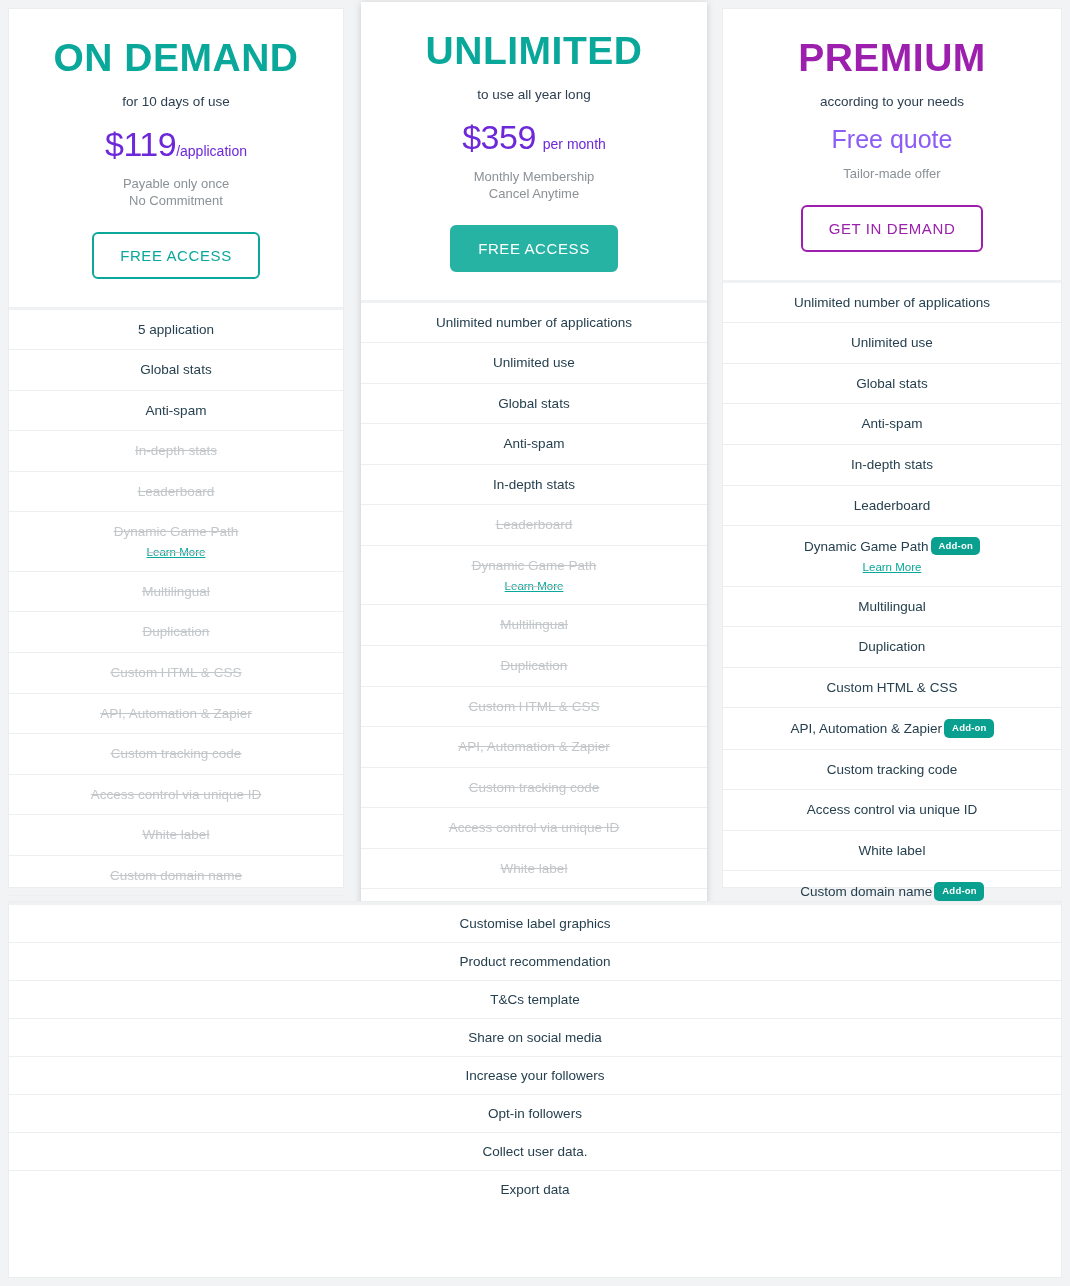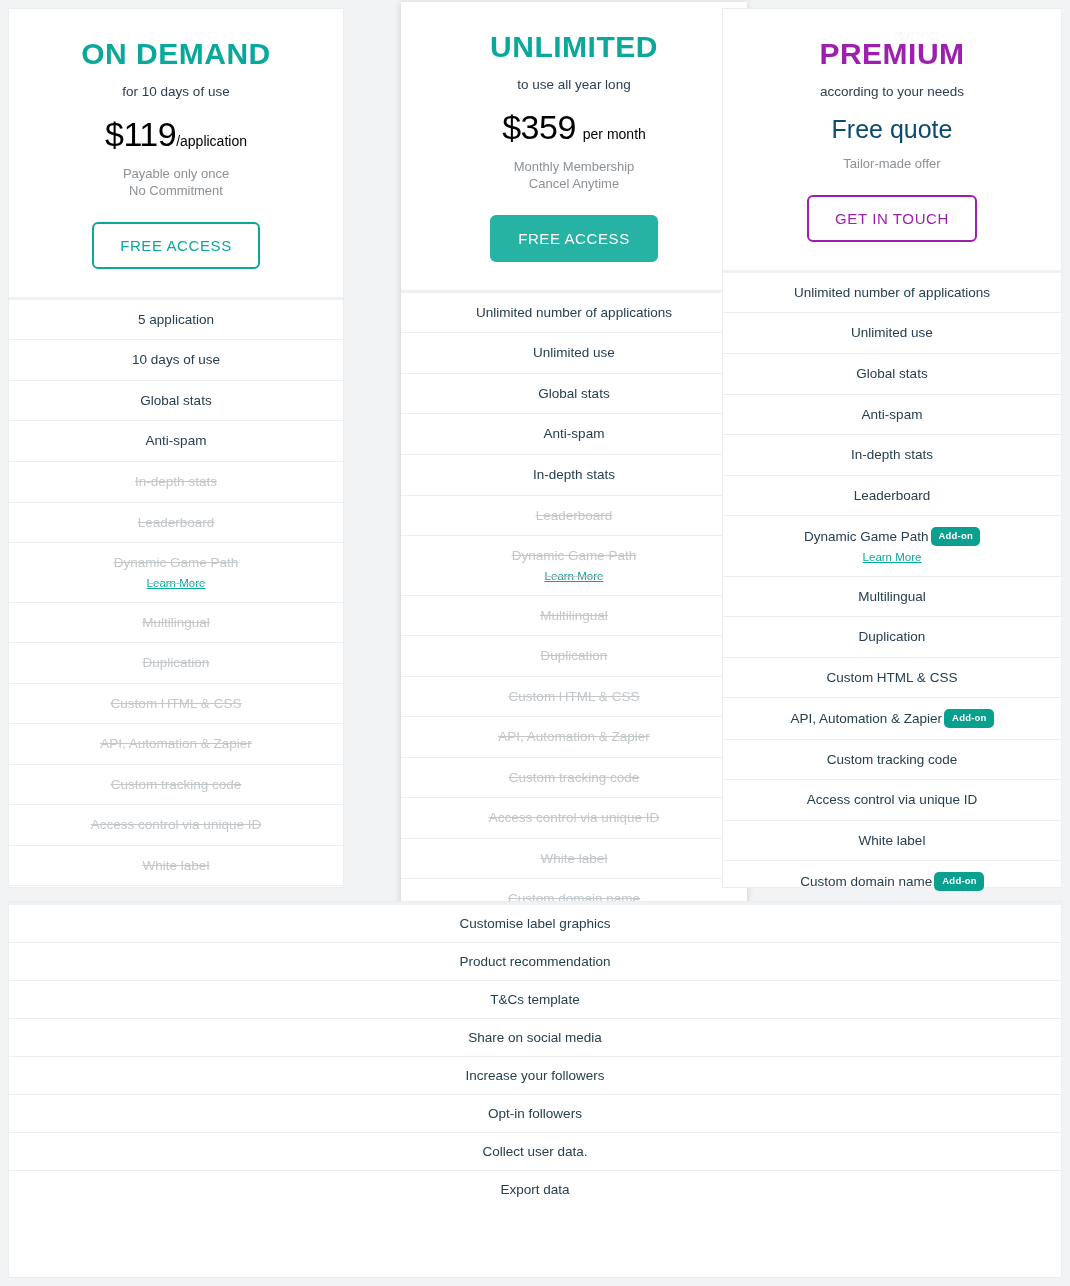--- a/index.html
+++ b/index.html
@@ -31,62 +31,61 @@
     background: #ffffff;
     box-sizing: border-box;
     border: 1px solid #eceded;
   }
   .plan-card.col1 { left: 8px;   width: 336px; height: 880px; }
   .plan-card.col2 {
     left: 361px; width: 346px; height: 1084px;
     top: 2px;
     border: none;
     box-shadow: 0 1px 7px rgba(0,0,0,.17);
-    margin-left: 40px;
   }
   .plan-card.col3 { left: 722px; width: 340px; height: 880px; }
 
   .card-head {
     padding-top: 28px;
     text-align: center;
   }
   .plan-title {
-    font-size: 30px;
+    font-size: 39px;
     font-weight: bold;
     letter-spacing: .5px;
     line-height: 1.1;
     margin: 0 0 14px 0;
   }
   .plan-title.teal   { color: #0aa89a; }
   .plan-title.purple { color: #9c1fae; }
 
   .plan-sub {
     font-size: 13.5px;
     color: #2c3e50;
     margin-bottom: 16px;
   }
 
   .price-line {
-    color: #000000;
+    color: #6d28d9;
     margin-bottom: 12px;
     white-space: nowrap;
   }
   .price-amount {
     font-size: 34px;
     letter-spacing: -.5px;
     vertical-align: baseline;
   }
   .price-unit {
     font-size: 14px;
     letter-spacing: 0;
   }
   .price-unit.spaced { margin-left: 7px; }
   .price-free {
     font-size: 25px;
-    color: #0c4a6e;
+    color: #8b5cf6;
     margin-bottom: 12px;
     margin-top: 6px;
   }
 
   .plan-note {
     font-size: 13px;
     color: #8b9196;
     line-height: 1.3;
     margin-bottom: 22px;
   }
@@ -203,21 +202,20 @@
           <div class="plan-sub">for 10 days of use</div>
           <div class="price-line"><span class="price-amount">$119</span><span class="price-unit">/application</span></div>
           <div class="plan-note">
             <span class="nline">Payable only once</span>
             <span class="nline">No Commitment</span>
           </div>
           <div class="cta-wrap"><div class="cta outline-teal">FREE ACCESS</div></div>
         </div>
         <div class="features">
           <div class="feat"><span class="txt">5 application</span></div>
-          <div class="feat"><span class="txt">10 days of use</span></div>
           <div class="feat"><span class="txt">Global stats</span></div>
           <div class="feat"><span class="txt">Anti-spam</span></div>
           <div class="feat off"><span class="txt">In-depth stats</span></div>
           <div class="feat off"><span class="txt">Leaderboard</span></div>
           <div class="feat off"><span class="txt">Dynamic Game Path</span><span class="learn">Learn More</span></div>
           <div class="feat off"><span class="txt">Multilingual</span></div>
           <div class="feat off"><span class="txt">Duplication</span></div>
           <div class="feat off"><span class="txt">Custom HTML &amp; CSS</span></div>
           <div class="feat off"><span class="txt">API, Automation &amp; Zapier</span></div>
           <div class="feat off"><span class="txt">Custom tracking code</span></div>
@@ -258,21 +256,21 @@
         </div>
       </div>
       <div class="plan-card col3">
         <div class="card-head">
           <div class="plan-title purple">PREMIUM</div>
           <div class="plan-sub">according to your needs</div>
           <div class="price-free">Free quote</div>
           <div class="plan-note">
             <span class="nline">Tailor-made offer</span>
           </div>
-          <div class="cta-wrap"><div class="cta outline-purple">GET IN TOUCH</div></div>
+          <div class="cta-wrap"><div class="cta outline-purple">GET IN DEMAND</div></div>
         </div>
         <div class="features">
           <div class="feat"><span class="txt">Unlimited number of applications</span></div>
           <div class="feat"><span class="txt">Unlimited use</span></div>
           <div class="feat"><span class="txt">Global stats</span></div>
           <div class="feat"><span class="txt">Anti-spam</span></div>
           <div class="feat"><span class="txt">In-depth stats</span></div>
           <div class="feat"><span class="txt">Leaderboard</span></div>
           <div class="feat"><span class="txt">Dynamic Game Path</span><span class="badge">Add-on</span><span class="learn">Learn More</span></div>
           <div class="feat"><span class="txt">Multilingual</span></div>

